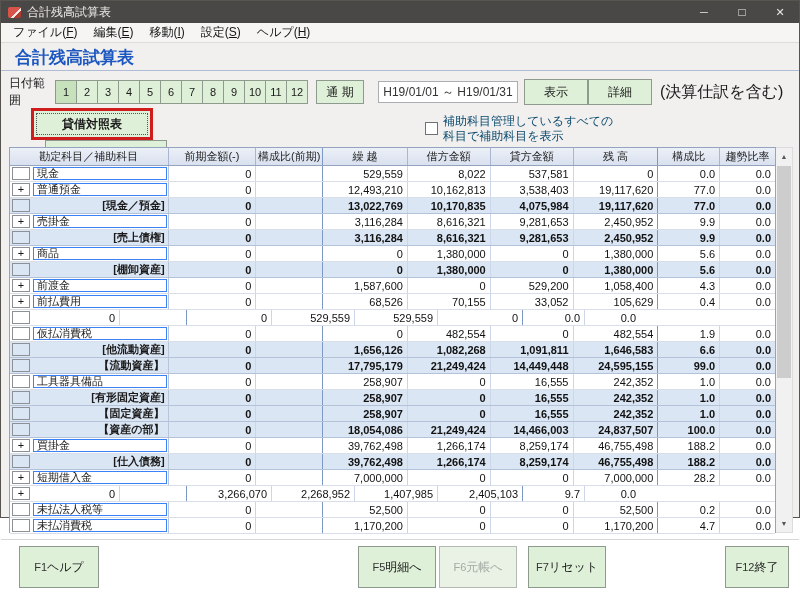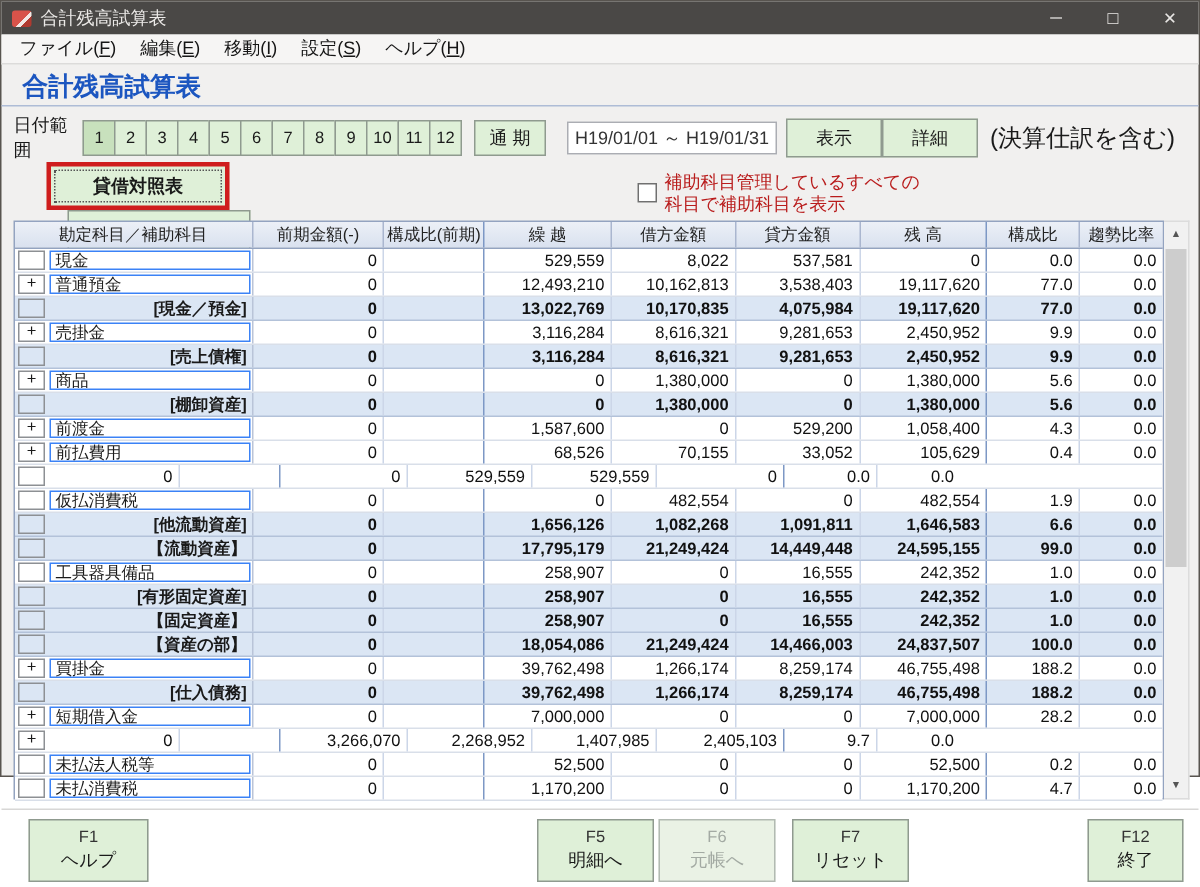--- a/index.html
+++ b/index.html
@@ -42,21 +42,21 @@
 
   
   .tabs { position:absolute; top:107px; left:30px; display:flex;flex-direction:column; }
   .tab { height:32px; background:var(--c-btn_green,#dff0d8); display:flex; align-items:center; justify-content:center; font-size:12px; font-weight:bold; }
   .tab-bs { width:122px; border:3px solid var(--c-active_red,#cf1d1d); outline:1px dotted #555; outline-offset:-6px; }
   .tab-pl { width:122px; margin-left:14px; border:1px solid #8f9a8f; font-weight:normal; }
 
   
   .chk { position:absolute; top:113px; left:424px; display:flex; }
   .chkbox { width:13px; height:13px; border:1px solid #707070; background:#fff; margin-top:8px; }
-  .chktext { margin-left:5px; font-size:12px; line-height:15px; color:#b91c1c; }
+  .chktext { margin-left:5px; font-size:12px; line-height:15px; color:#0c4a6e; }
 
   
   .table { position:absolute; top:146px; left:8px; width:784px; height:386px; display:flex; }
   .grid { width:767px; border:1px solid #93a3c0; }
   .thead { height:18px; display:flex; background:linear-gradient(#ecf0f7,var(--c-header_bg,#d9e1ef)); border-bottom:1px solid #93a3c0; }
   .hcell { height:100%; display:flex; align-items:center; justify-content:center; font-size:11px; color:#222; border-right:1px solid #aab6cf; }
   .hcell:last-child { border-right:none; }
   .hc2, .hc6 { border-right:1px solid var(--c-accent_line,#7d98c5); }
   .tbody { background:#fff; }
   .trow { height:16px; display:flex; border-bottom:1px solid #d9dfe9; }
@@ -74,21 +74,21 @@
 
   
   .sbar { width:17px; height:386px; background:#f1f1f1; border:1px solid #dcdcdc; border-left:none; display:flex; flex-direction:column; }
   .sarrow { height:17px; display:flex; align-items:center; justify-content:center; font-size:7px; color:#555; background:#f1f1f1; }
   .strack { flex:1; position:relative; }
   .sthumb { position:absolute; top:1px; left:1px; right:1px; height:212px; background:#cdcdcd; }
 
   
   .footline { position:absolute; top:538px; left:0; right:0; border-top:1px solid #d8d7d6; }
   .fbtn { position:absolute; top:545px; width:78px; height:42px; border:1px solid #8f9a8f; background:var(--c-btn_green,#dff0d8);
-          display:flex; flex-direction:column; align-items:center; justify-content:center; }
+          display:flex; align-items:center; justify-content:center; }
   .fbtn .fkey { font-size:11px; color:#333; }
   .fbtn .flabel { font-size:12px; margin-top:1px; }
   .fbtn.disabled { background:#eaf2e5; border-color:#b2bab2; }
   .fbtn.disabled .fkey, .fbtn.disabled .flabel { color:#a3aaa3; }
   .fb-f1 { left:18px; width:80px; }
   .fb-f5 { left:357px; }
   .fb-f6 { left:438px; }
   .fb-f7 { left:527px; }
   .fb-f12 { right:10px; width:64px; }
 </style>

